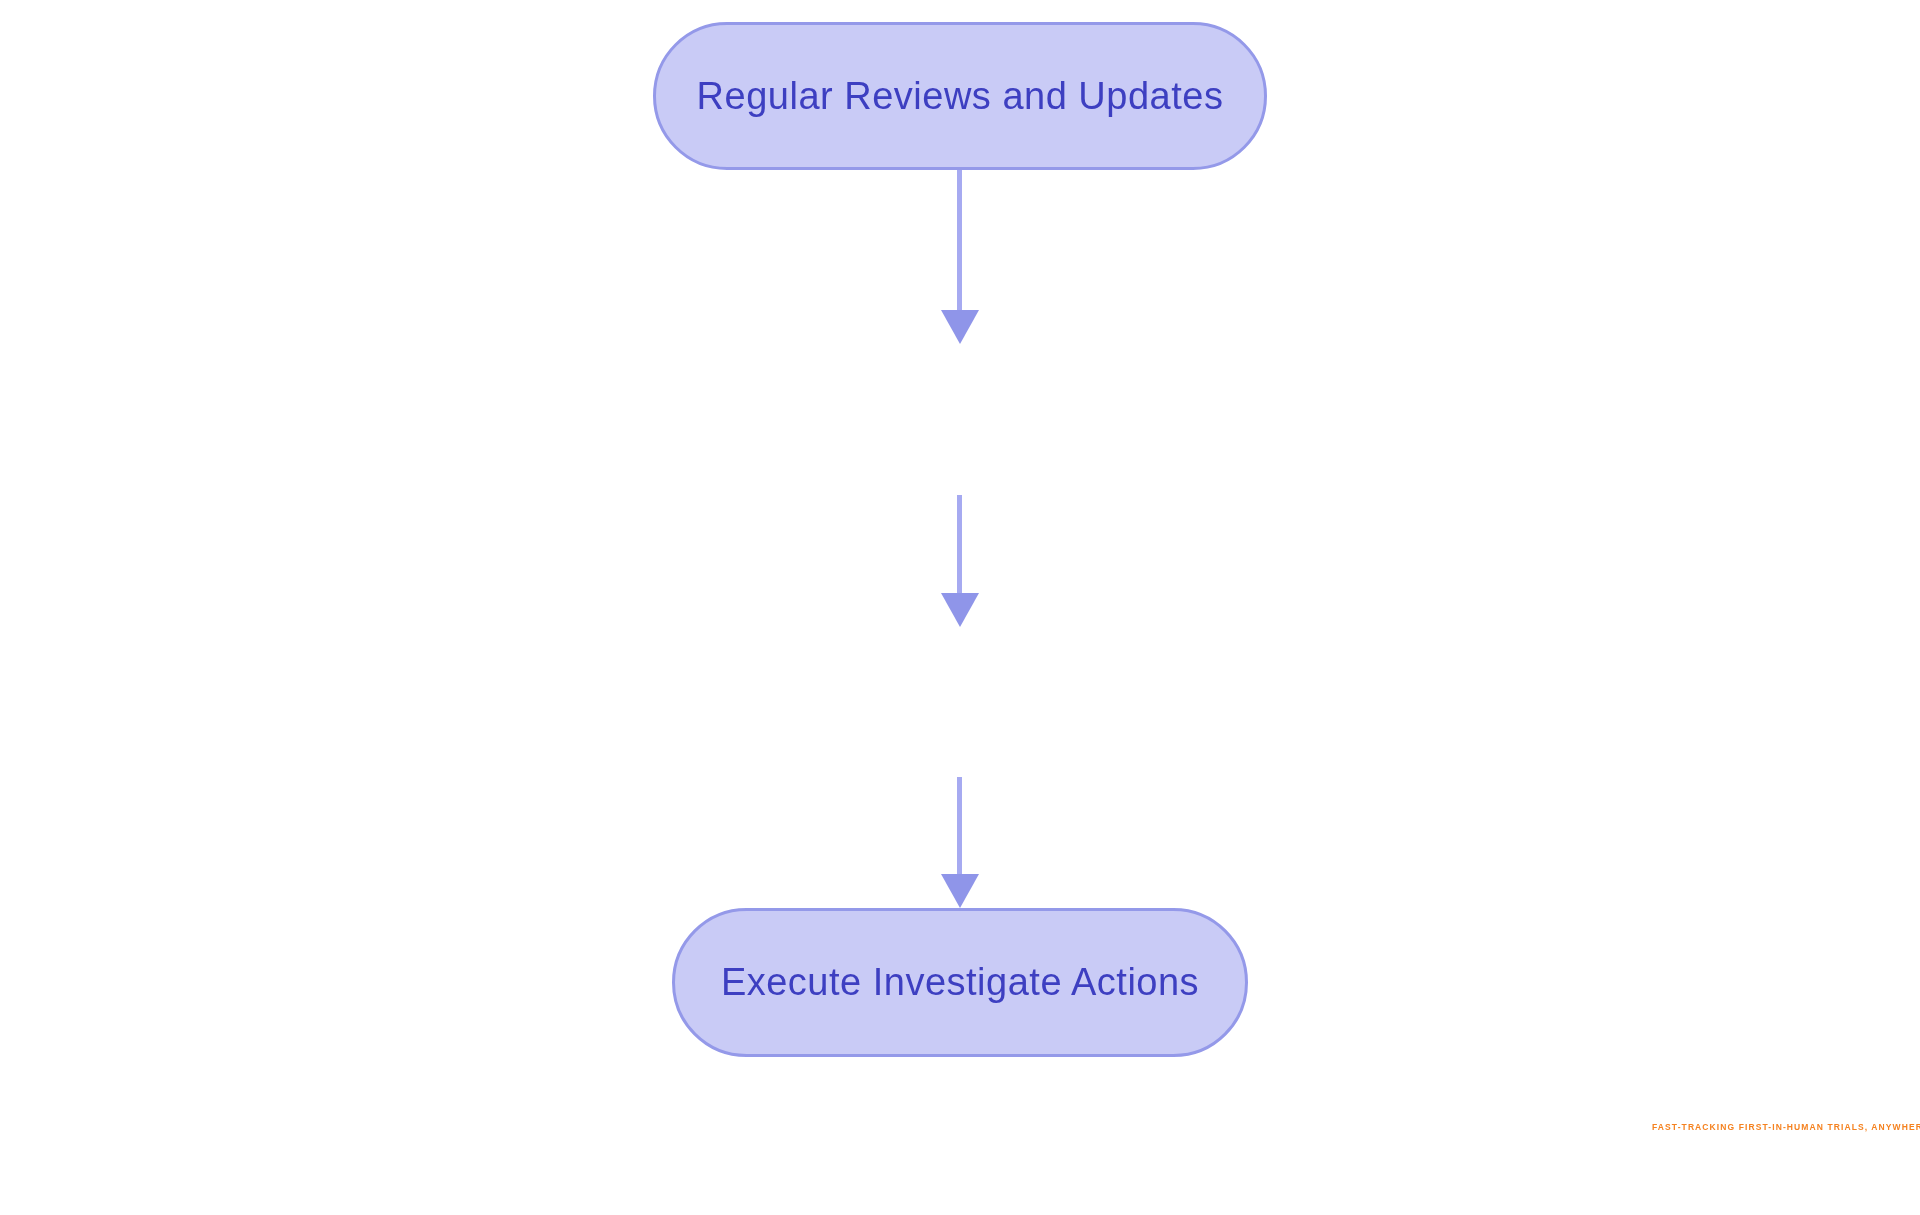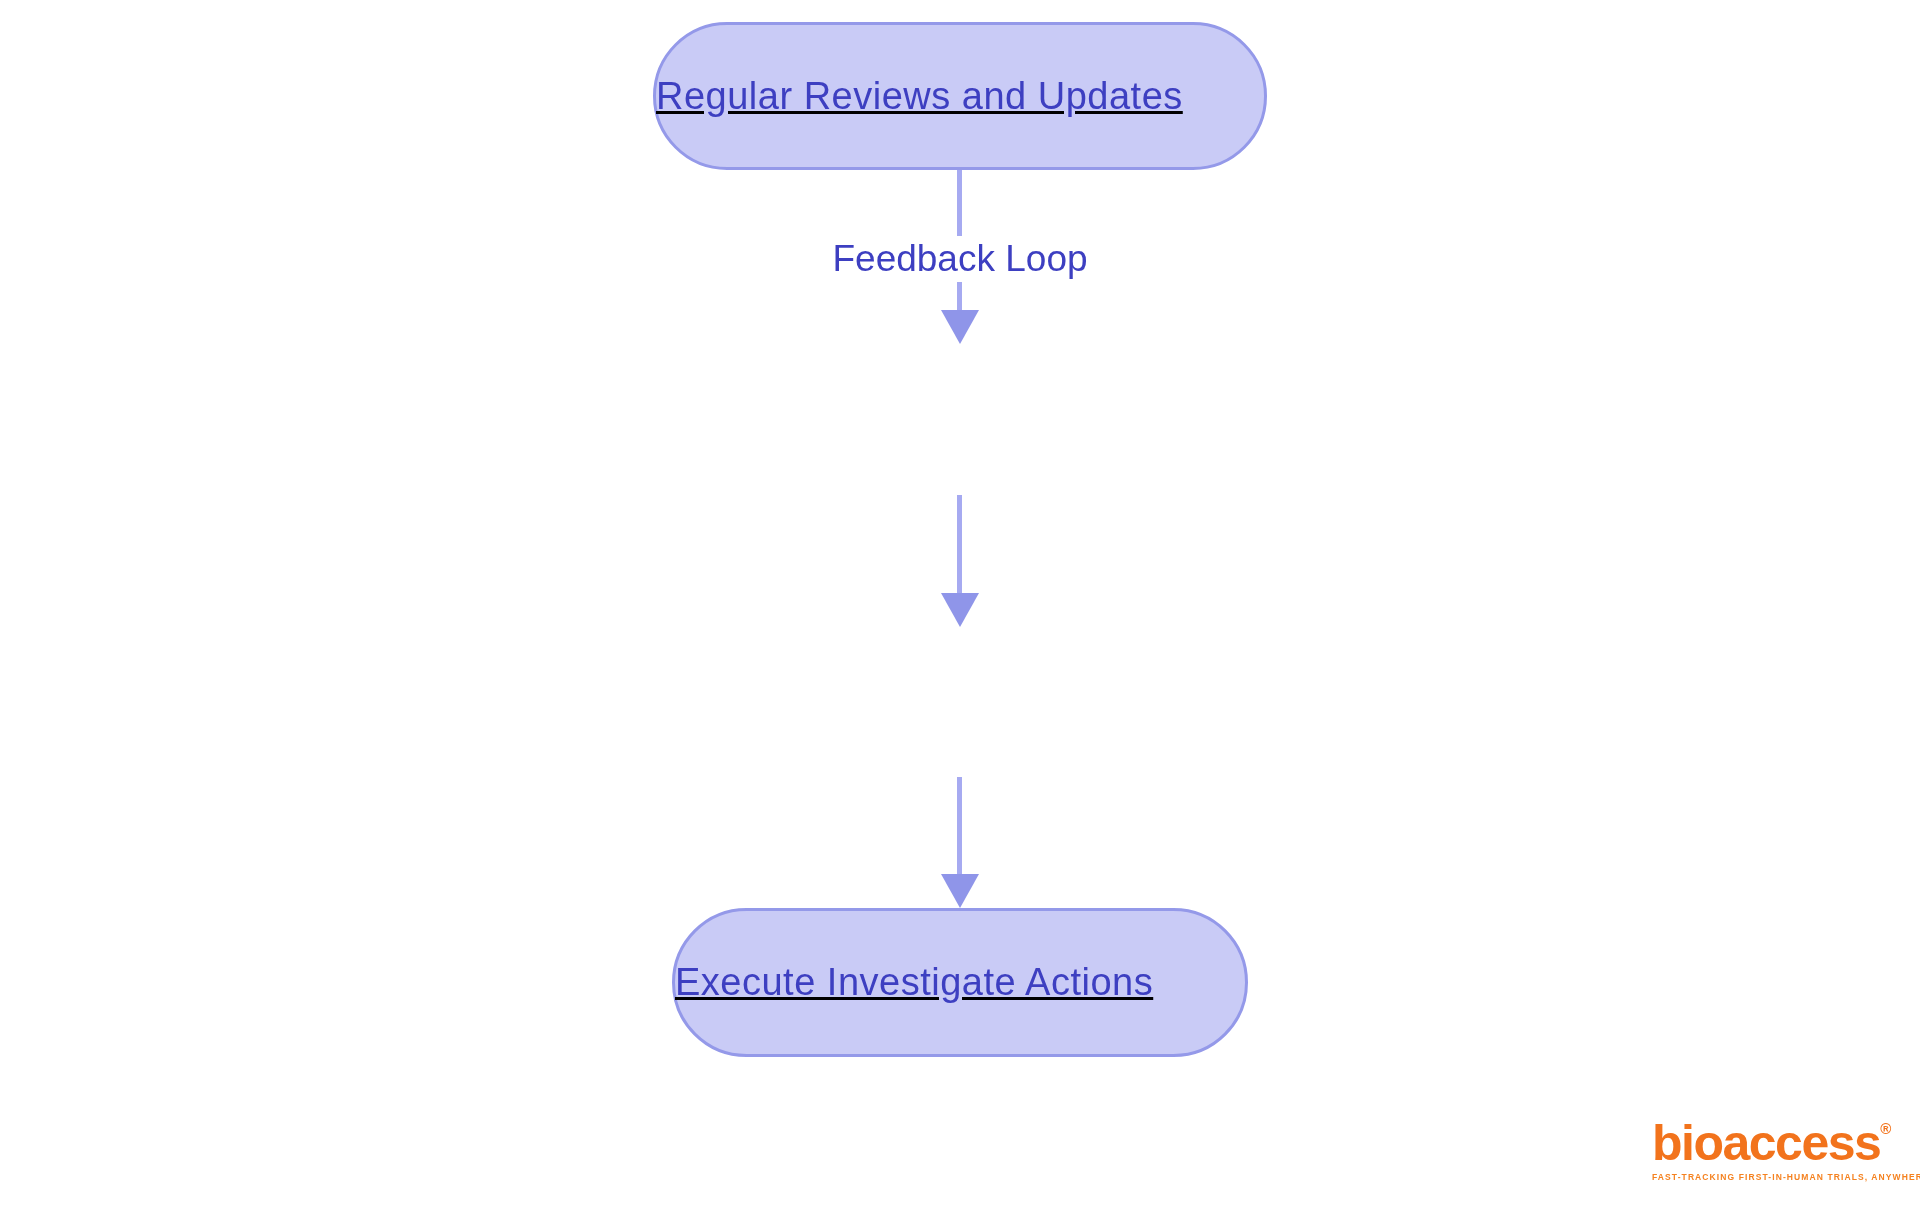--- a/index.html
+++ b/index.html
@@ -17,22 +17,22 @@
   }
 
   
   .node {
     position: absolute;
     background: #c9cbf6;
     border: 3px solid #9499e9;
     border-radius: 78px;
     display: flex;
     align-items: center;
+    justify-content: center;
     box-sizing: border-box;
-    text-decoration: underline;
   }
   .node-label {
     color: #3d3fc1;
     font-size: 38px;
     font-weight: 400;
     letter-spacing: 0.5px;
     white-space: nowrap;
   }
   .node1 { left: 653px; top:  22px; width: 614px; height: 148px; }
   .node2 { left: 760px; top: 344px; width: 400px; height: 151px; }
@@ -113,33 +113,31 @@
 </head>
 <body>
 
 <div class="canvas">
 
   <div class="node node1">
     <span class="node-label">Regular Reviews and Updates</span>
   </div>
 
   <div class="arrow-line line1"></div>
-  <div class="edge-label">Feedback Loop</div>
   <div class="arrow-head head1"></div>
 
 
   <div class="arrow-line line2"></div>
   <div class="arrow-head head2"></div>
 
 
   <div class="arrow-line line3"></div>
   <div class="arrow-head head3"></div>
 
   <div class="node node4">
     <span class="node-label">Execute Investigate Actions</span>
   </div>
 
   <div class="logo">
-    <div class="logo-word"><span>bioaccess</span><span class="logo-reg">®</span></div>
     <div class="logo-tagline">FAST-TRACKING FIRST-IN-HUMAN TRIALS, ANYWHERE</div>
   </div>
 
 </div>
 
 </body></html>

